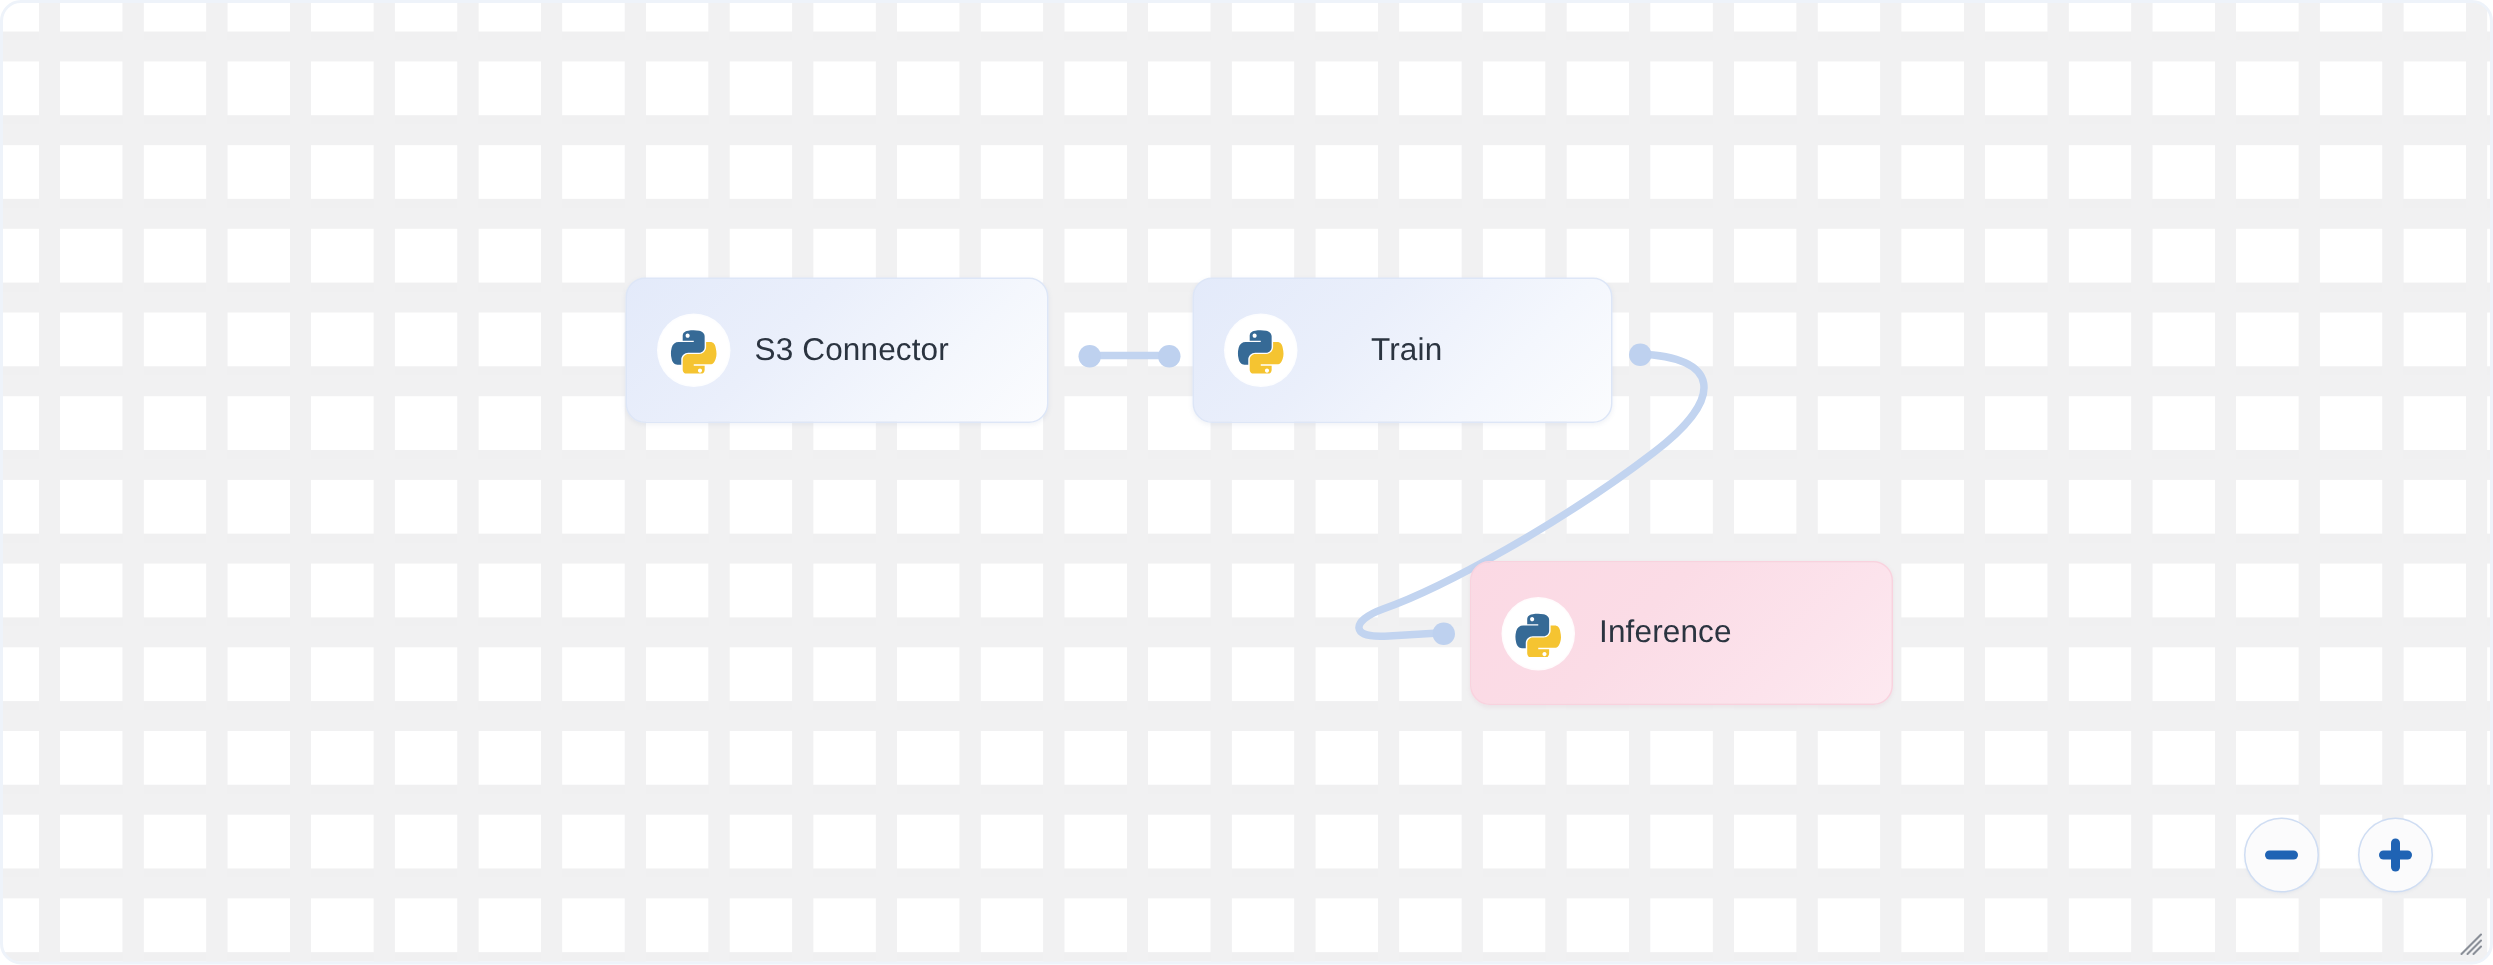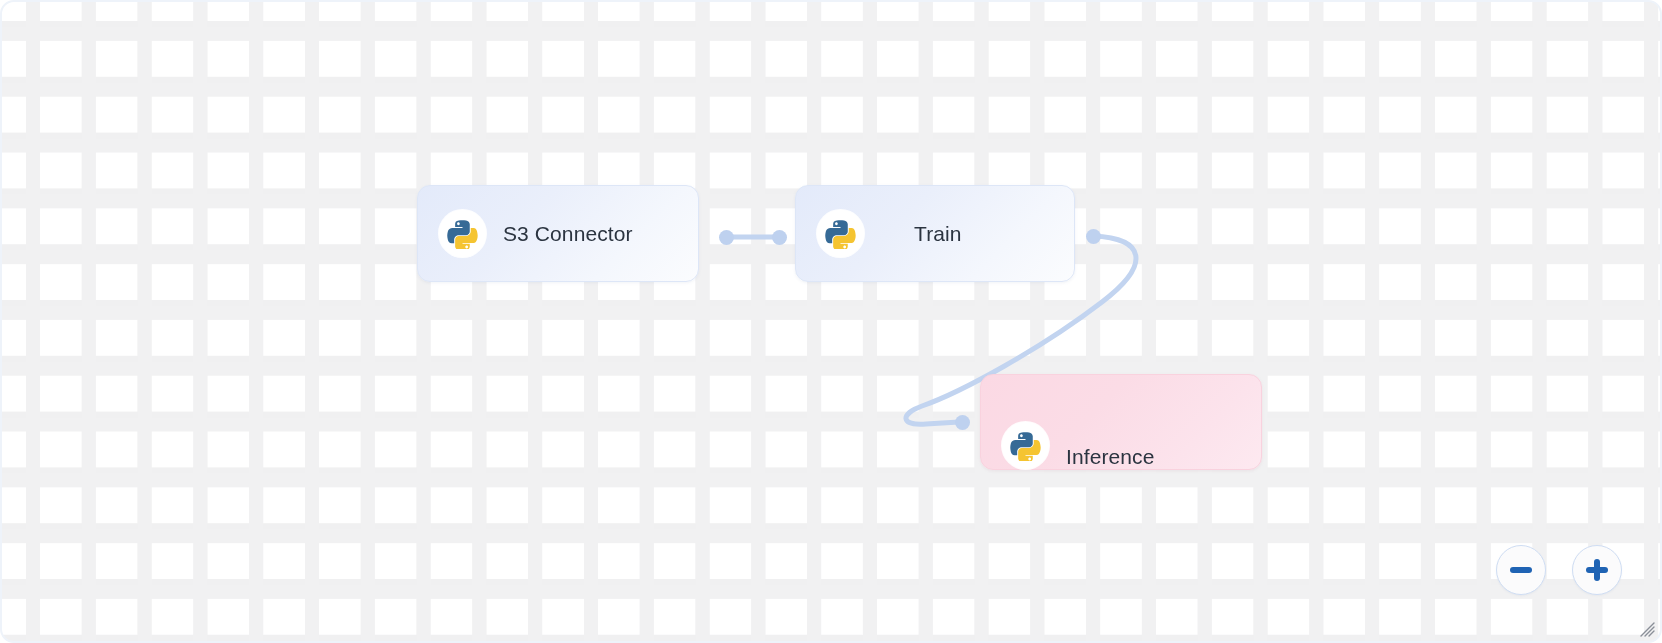--- a/index.html
+++ b/index.html
@@ -125,21 +125,21 @@
   <div class="node node-blue" style="left:793px;top:183px;width:280px;height:97px;gap:33px;">
     <span class="node-icon">
       <svg width="31" height="31" viewBox="0 0 32 32" xmlns="http://www.w3.org/2000/svg">
         <path fill="#366a96" d="M15.9 2.2c-1.3 0-2.6.1-3.7.3-3.2.6-3.8 1.8-3.8 4v2.9h7.6v1H5.6c-2.2 0-4.2 1.3-4.8 3.9-.7 2.9-.7 4.7 0 7.8.5 2.3 1.8 3.9 4 3.9h2.6v-3.5c0-2.5 2.2-4.7 4.8-4.7h7.5c2.1 0 3.8-1.7 3.8-3.8V6.5c0-2-1.7-3.6-3.8-3.9-1.3-.2-2.6-.4-3.8-.4zm-4.1 2.3c.8 0 1.4.7 1.4 1.5s-.6 1.4-1.4 1.4c-.8 0-1.4-.6-1.4-1.4 0-.9.6-1.5 1.4-1.5z"></path>
         <path fill="#f5c431" d="M24.5 10.4v3.4c0 2.6-2.2 4.8-4.8 4.8h-7.5c-2 0-3.8 1.8-3.8 3.8v7.1c0 2 1.8 3.2 3.8 3.8 2.4.7 4.7.8 7.5 0 1.9-.5 3.8-1.6 3.8-3.8v-2.8h-7.5v-1h11.3c2.2 0 3-1.5 3.8-3.8.8-2.4.7-4.6 0-7.7-.5-2.3-1.6-3.8-3.8-3.8h-2.8zm-4.2 18.1c.8 0 1.4.6 1.4 1.4 0 .8-.6 1.5-1.4 1.5-.8 0-1.4-.6-1.4-1.5 0-.8.6-1.4 1.4-1.4z"></path>
       </svg>
     </span>
     <span class="node-label">Train</span>
   </div>
 
-  <div class="node node-pink" style="left:978px;top:372px;width:282px;height:96px;align-items:flex-end;">
+  <div class="node node-pink" style="left:978px;top:372px;width:282px;height:96px;">
     <span class="node-icon">
       <svg width="31" height="31" viewBox="0 0 32 32" xmlns="http://www.w3.org/2000/svg">
         <path fill="#366a96" d="M15.9 2.2c-1.3 0-2.6.1-3.7.3-3.2.6-3.8 1.8-3.8 4v2.9h7.6v1H5.6c-2.2 0-4.2 1.3-4.8 3.9-.7 2.9-.7 4.7 0 7.8.5 2.3 1.8 3.9 4 3.9h2.6v-3.5c0-2.5 2.2-4.7 4.8-4.7h7.5c2.1 0 3.8-1.7 3.8-3.8V6.5c0-2-1.7-3.6-3.8-3.9-1.3-.2-2.6-.4-3.8-.4zm-4.1 2.3c.8 0 1.4.7 1.4 1.5s-.6 1.4-1.4 1.4c-.8 0-1.4-.6-1.4-1.4 0-.9.6-1.5 1.4-1.5z"></path>
         <path fill="#f5c431" d="M24.5 10.4v3.4c0 2.6-2.2 4.8-4.8 4.8h-7.5c-2 0-3.8 1.8-3.8 3.8v7.1c0 2 1.8 3.2 3.8 3.8 2.4.7 4.7.8 7.5 0 1.9-.5 3.8-1.6 3.8-3.8v-2.8h-7.5v-1h11.3c2.2 0 3-1.5 3.8-3.8.8-2.4.7-4.6 0-7.7-.5-2.3-1.6-3.8-3.8-3.8h-2.8zm-4.2 18.1c.8 0 1.4.6 1.4 1.4 0 .8-.6 1.5-1.4 1.5-.8 0-1.4-.6-1.4-1.5 0-.8.6-1.4 1.4-1.4z"></path>
       </svg>
     </span>
     <span class="node-label">Inference</span>
   </div>
 
   <button class="zoom-btn" style="left:1494px;top:543px;">

